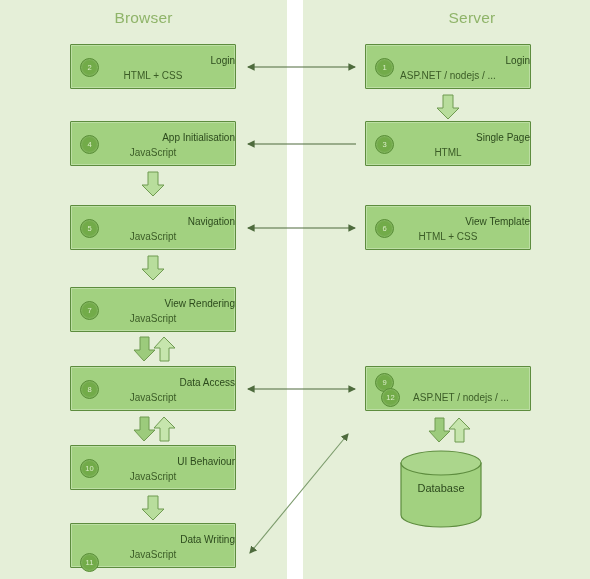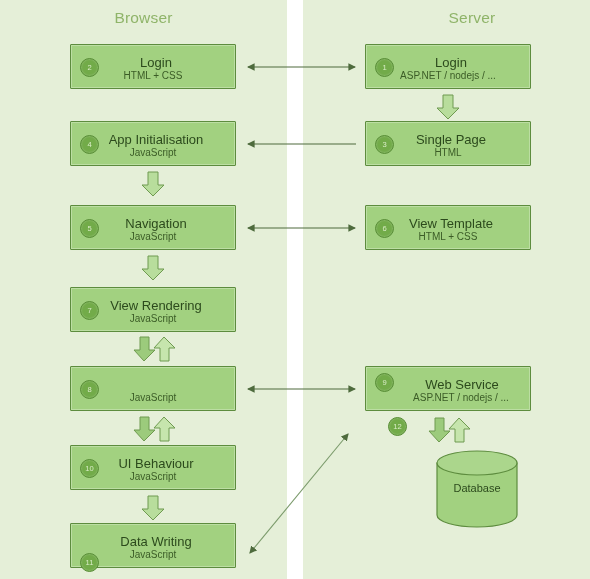--- a/index.html
+++ b/index.html
@@ -37,22 +37,22 @@
   .box {
     position: absolute;
     background: #a2d180;
     border: 1px solid #5d8c3e;
     border-radius: 1px;
     box-shadow: inset 0 0 0 1px rgba(255,255,255,.28);
   }
   .box-title {
     position: absolute;
     left: 0; right: 0;
-    text-align: center;
-    font-size: 13px;
+    text-align: right;
+    font-size: 10px;
     color: #2c4a1c;
     white-space: nowrap;
     margin-left: 6px;
   }
   .box-sub {
     position: absolute;
     left: 0; right: 0;
     text-align: center;
     font-size: 10px;
     color: #3b5c26;
@@ -129,20 +129,21 @@
   </div>
 
   <div class="box two-line" style="left:70px;top:287px;width:166px;height:45px;">
     <div class="badge" style="left:9px;top:13px;">7</div>
     <div class="box-title">View Rendering</div>
     <div class="box-sub">JavaScript</div>
   </div>
 
   <div class="box two-line" style="left:70px;top:366px;width:166px;height:45px;">
     <div class="badge" style="left:9px;top:13px;">8</div>
+    <div class="box-title">Data Access</div>
     <div class="box-sub">JavaScript</div>
   </div>
 
   <div class="box two-line" style="left:70px;top:445px;width:166px;height:45px;">
     <div class="badge" style="left:9px;top:13px;">10</div>
     <div class="box-title">UI Behaviour</div>
     <div class="box-sub">JavaScript</div>
   </div>
 
   <div class="box two-line" style="left:70px;top:523px;width:166px;height:45px;">
@@ -164,26 +165,25 @@
   </div>
 
   <div class="box two-line" style="left:365px;top:205px;width:166px;height:45px;">
     <div class="badge" style="left:9px;top:13px;">6</div>
     <div class="box-title">View Template</div>
     <div class="box-sub">HTML + CSS</div>
   </div>
 
   <div class="box two-line" style="left:365px;top:366px;width:166px;height:45px;">
     <div class="badge" style="left:9px;top:6px;">9</div>
-    <div class="badge" style="left:22px;top:21px;margin-top:29px;">12</div>
-    <div class="box-title" style="top:10px;left:22px;">Web Service</div>
+    <div class="badge" style="left:15px;top:21px;">12</div>
     <div class="box-sub" style="top:25px;left:26px;">ASP.NET / nodejs / ...</div>
   </div>
 
-  <div class="cylinder" style="left:436px;top:450px;width:82px;height:78px;">
+  <div class="cylinder" style="left:400px;top:450px;width:82px;height:78px;">
     <svg width="82" height="78" viewBox="0 0 82 78">
       <path d="M1 13 L1 65 A40 12 0 0 0 81 65 L81 13 Z" fill="#a2d180" stroke="#5d8c3e" stroke-width="1.2"></path>
       <ellipse cx="41" cy="13" rx="40" ry="12" fill="#abd68c" stroke="#5d8c3e" stroke-width="1.2"></ellipse>
     </svg>
     <div class="db-label" style="top:32px;">Database</div>
   </div>
 
   <svg class="overlay">
     <defs>
       <marker id="ahR" markerWidth="7" markerHeight="7" refX="6" refY="3.5" orient="auto">

